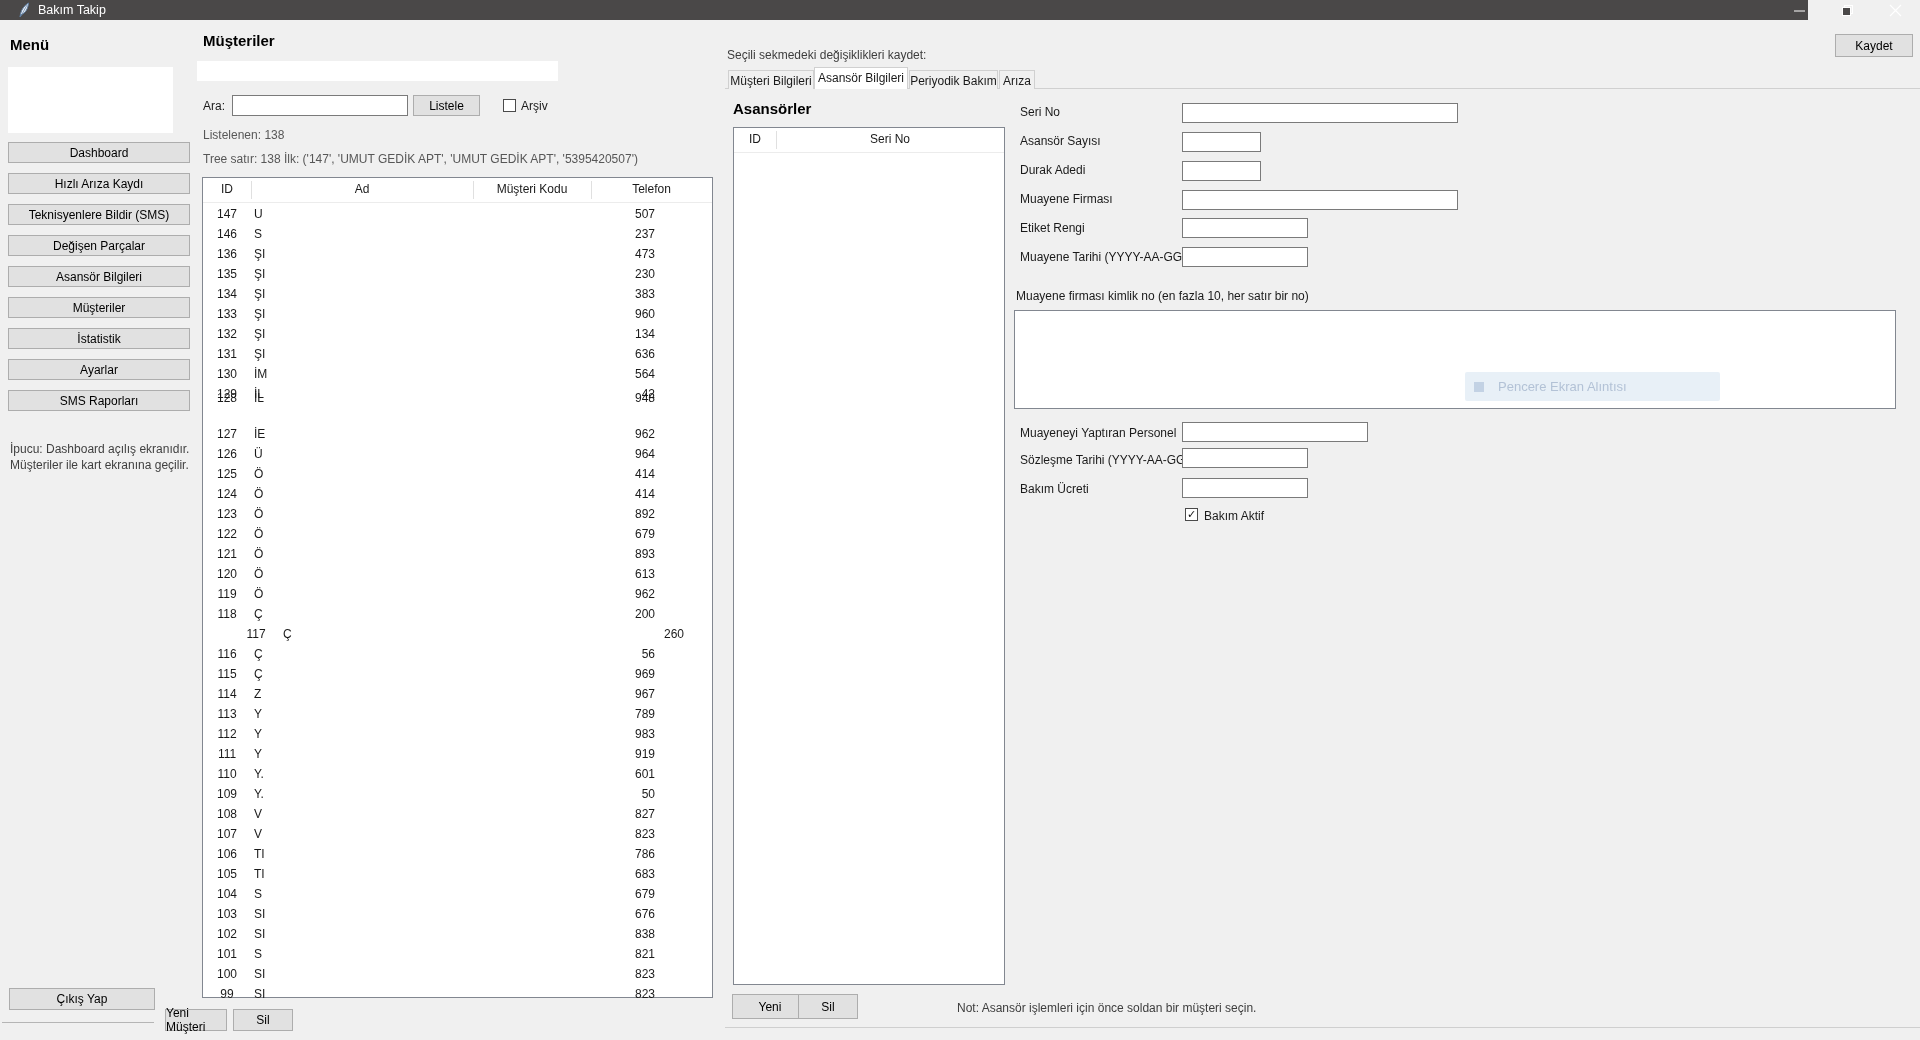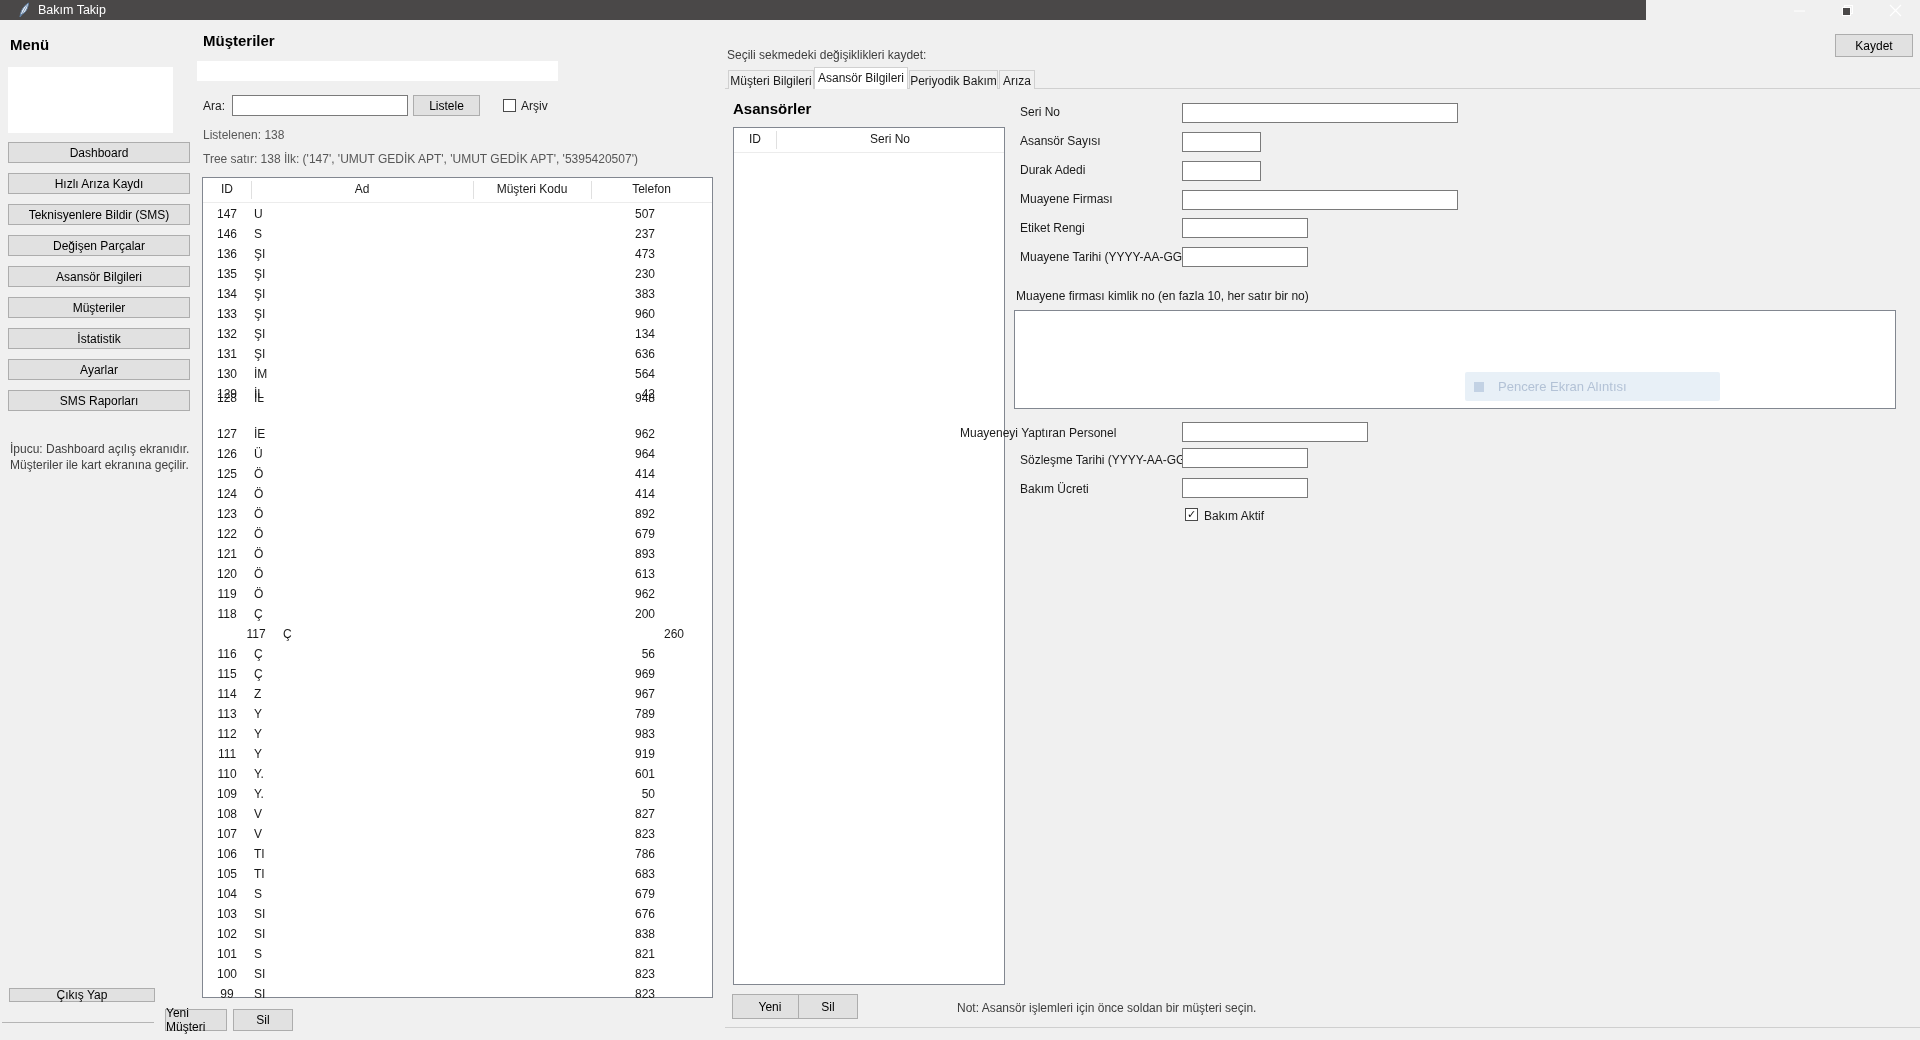--- a/index.html
+++ b/index.html
@@ -5,21 +5,21 @@
   * { margin:0; padding:0; box-sizing:border-box; }
   body { background:#888; }
   .screen {
     position:relative; width:1920px; height:1040px;
     background:#f0f0f0; overflow:hidden;
     font-family:"Liberation Sans", sans-serif; font-size:12px; color:#1a1a1a;
   }
   .abs { position:absolute; }
 
   
-  .titlebar { left:0; top:0; width:1646px; height:20px; background:#4a4848; }
+  .titlebar { left:0; top:0; width:1808px; height:20px; background:#4a4848; }
   .title-text { left:38px; top:3px; color:#ffffff; font-size:12.5px; }
   .win-btn { top:0; width:48px; height:20px; display:flex; align-items:center; justify-content:center; }
   .win-btn svg { display:block; }
 
   
   .btn {
     background:#e1e1e1; border:1px solid #adadad; color:#000;
     display:flex; align-items:center; justify-content:center; font-size:12px;
   }
   .input { background:#fff; border:1px solid #7a7a7a; }
@@ -104,21 +104,21 @@
   <div class="abs btn side-btn" style="top:235px">Değişen Parçalar</div>
   <div class="abs btn side-btn" style="top:266px">Asansör Bilgileri</div>
   <div class="abs btn side-btn" style="top:297px">Müşteriler</div>
   <div class="abs btn side-btn" style="top:328px">İstatistik</div>
   <div class="abs btn side-btn" style="top:359px">Ayarlar</div>
   <div class="abs btn side-btn" style="top:390px">SMS Raporları</div>
 
   <div class="abs tip">İpucu: Dashboard açılış ekranıdır.
 Müşteriler ile kart ekranına geçilir.</div>
 
-  <div class="abs btn" style="left:9px;top:988px;width:146px;height:14px">Çıkış Yap</div>
+  <div class="abs btn" style="left:9px;top:988px;width:146px;height:22px">Çıkış Yap</div>
   <div class="abs sep" style="left:2px;top:1022px;width:152px"></div>
 
   <div class="abs h1" style="left:203px;top:32px">Müşteriler</div>
   <div class="abs" style="left:197px;top:61px;width:361px;height:20px;background:#ffffff"></div>
 
   <div class="abs label" style="left:203px;top:99px">Ara:</div>
   <div class="abs input" style="left:232px;top:95px;width:176px;height:21px"></div>
   <div class="abs btn" style="left:413px;top:95px;width:67px;height:21px">Listele</div>
   <div class="abs checkbox" style="left:503px;top:99px"></div>
   <div class="abs label" style="left:521px;top:99px">Arşiv</div>
@@ -382,21 +382,21 @@
   <div class="abs input" style="left:1182px;top:247px;width:126px;height:20px"></div>
 
   <div class="abs label" style="left:1016px;top:289px">Muayene firması kimlik no (en fazla 10, her satır bir no)</div>
   <div class="abs input" style="left:1014px;top:310px;width:882px;height:99px;border-color:#828790"></div>
 
   <div class="abs ghost">
     <span class="gicon"></span>
     <span>Pencere Ekran Alıntısı</span>
   </div>
 
-  <div class="abs label" style="left:960px;top:426px">Muayeneyi Yaptıran Personel</div>
+  <div class="abs label" style="left:1020px;top:426px">Muayeneyi Yaptıran Personel</div>
   <div class="abs input" style="left:1182px;top:422px;width:186px;height:20px"></div>
 
   <div class="abs label" style="left:1020px;top:453px">Sözleşme Tarihi (YYYY-AA-GG)</div>
   <div class="abs input" style="left:1182px;top:448px;width:126px;height:20px"></div>
 
   <div class="abs label" style="left:1020px;top:482px">Bakım Ücreti</div>
   <div class="abs input" style="left:1182px;top:478px;width:126px;height:20px"></div>
 
   <div class="abs checkbox" style="left:1185px;top:508px">
     <span>✓</span>

